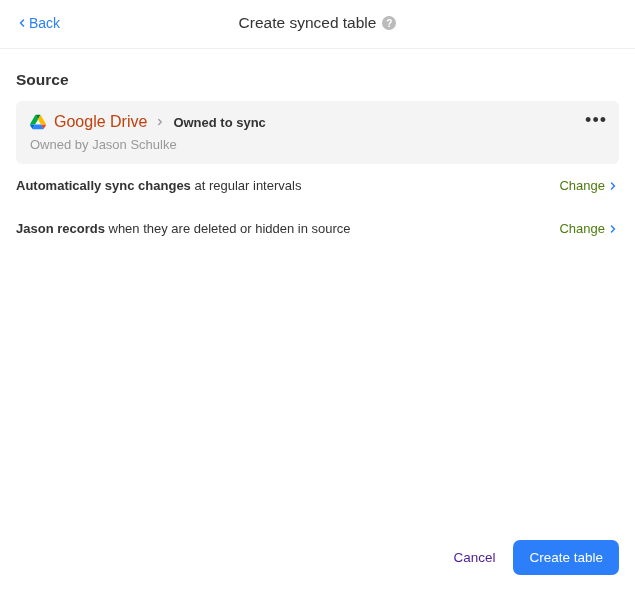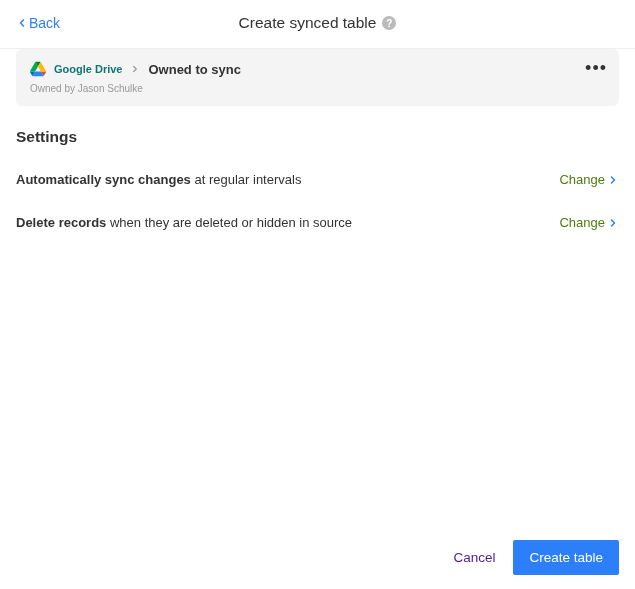--- a/index.html
+++ b/index.html
@@ -79,36 +79,35 @@
       display: flex;
       align-items: center;
       gap: 8px;
     }
     .drive-icon {
       width: 16px;
       height: 16px;
       flex-shrink: 0;
     }
     .source-name {
-      font-size: 11px;
-      color: #0f766e;
-      font-weight: bold;
+      font-size: 16px;
+      color: #c2410c;
     }
     .chevron-sep {
       color: #999;
       display: flex;
       align-items: center;
     }
     .source-folder {
       font-size: 13px;
       font-weight: 600;
       color: #333;
     }
     .source-owner {
-      font-size: 10px;
+      font-size: 13px;
       color: #999;
       margin-top: 6px;
     }
     .more-button {
       position: absolute;
       right: 12px;
       top: 10px;
       cursor: pointer;
       color: #333;
       font-size: 18px;
@@ -153,21 +152,21 @@
       background: none;
       border: none;
       cursor: pointer;
     }
     .create-button {
       font-size: 13.5px;
       font-weight: 500;
       color: #fff;
       background: #2D7FF9;
       border: none;
-      border-radius: 2px;
+      border-radius: 7px;
       padding: 10px 16px;
       cursor: pointer;
     }
   </style>
 </head>
 <body>
 
 <div class="header">
   <div class="back-button">
     <svg width="12" height="12" viewBox="0 0 24 24" fill="none" stroke="#2D7FF9" stroke-width="3" stroke-linecap="round" stroke-linejoin="round">
@@ -175,20 +174,21 @@
       </svg>
     <span>Back</span>
   </div>
   <div class="title-wrap">
     <span class="page-title">Create synced table</span>
     <span class="help-icon">?</span>
   </div>
 </div>
 
 <div class="content">
+  <div class="section-heading">Source</div>
   <div class="source-card">
     <div class="source-row">
       <svg class="drive-icon" viewBox="0 0 87.3 78" xmlns="http://www.w3.org/2000/svg">
         <path d="m6.6 66.85 3.85 6.65c.8 1.4 1.95 2.5 3.3 3.3l13.75-23.8h-27.5c0 1.55.4 3.1 1.2 4.5z" fill="#0066da"></path>
         <path d="m43.65 25-13.75-23.8c-1.35.8-2.5 1.9-3.3 3.3l-25.4 44a9.06 9.06 0 0 0 -1.2 4.5h27.5z" fill="#00ac47"></path>
         <path d="m73.55 76.8c1.35-.8 2.5-1.9 3.3-3.3l1.6-2.75 7.65-13.25c.8-1.4 1.2-2.95 1.2-4.5h-27.502l5.852 11.5z" fill="#ea4335"></path>
         <path d="m43.65 25 13.75-23.8c-1.35-.8-2.9-1.2-4.5-1.2h-18.5c-1.6 0-3.15.45-4.5 1.2z" fill="#00832d"></path>
         <path d="m59.8 53h-32.3l-13.75 23.8c1.35.8 2.9 1.2 4.5 1.2h50.8c1.6 0 3.15-.45 4.5-1.2z" fill="#2684fc"></path>
         <path d="m73.4 26.5-12.7-22c-.8-1.4-1.95-2.5-3.3-3.3l-13.75 23.8 16.15 28h27.45c0-1.55-.4-3.1-1.2-4.5z" fill="#ffba00"></path>
       </svg>
@@ -197,37 +197,36 @@
         <svg width="10" height="10" viewBox="0 0 24 24" fill="none" stroke="#999" stroke-width="3" stroke-linecap="round" stroke-linejoin="round">
             <polyline points="9 18 15 12 9 6"></polyline>
           </svg>
       </span>
       <span class="source-folder">Owned to sync</span>
     </div>
     <div class="source-owner">Owned by Jason Schulke</div>
     <div class="more-button">•••</div>
   </div>
 
-  <div class="section-heading">Settings</div>
 
   <div class="setting-row">
     <div class="setting-text">
       <span class="bold">Automatically sync changes</span><span> at regular intervals</span>
     </div>
     <div class="change-link">
       <span>Change</span>
       <svg width="12" height="12" viewBox="0 0 24 24" fill="none" stroke="#2D7FF9" stroke-width="3" stroke-linecap="round" stroke-linejoin="round">
           <polyline points="9 18 15 12 9 6"></polyline>
         </svg>
     </div>
   </div>
 
   <div class="setting-row">
     <div class="setting-text">
-      <span class="bold">Delete records</span><span> when they are deleted or hidden in source</span>
+      <span class="bold">Jason records</span><span> when they are deleted or hidden in source</span>
     </div>
     <div class="change-link">
       <span>Change</span>
       <svg width="12" height="12" viewBox="0 0 24 24" fill="none" stroke="#2D7FF9" stroke-width="3" stroke-linecap="round" stroke-linejoin="round">
           <polyline points="9 18 15 12 9 6"></polyline>
         </svg>
     </div>
   </div>
 </div>
 

